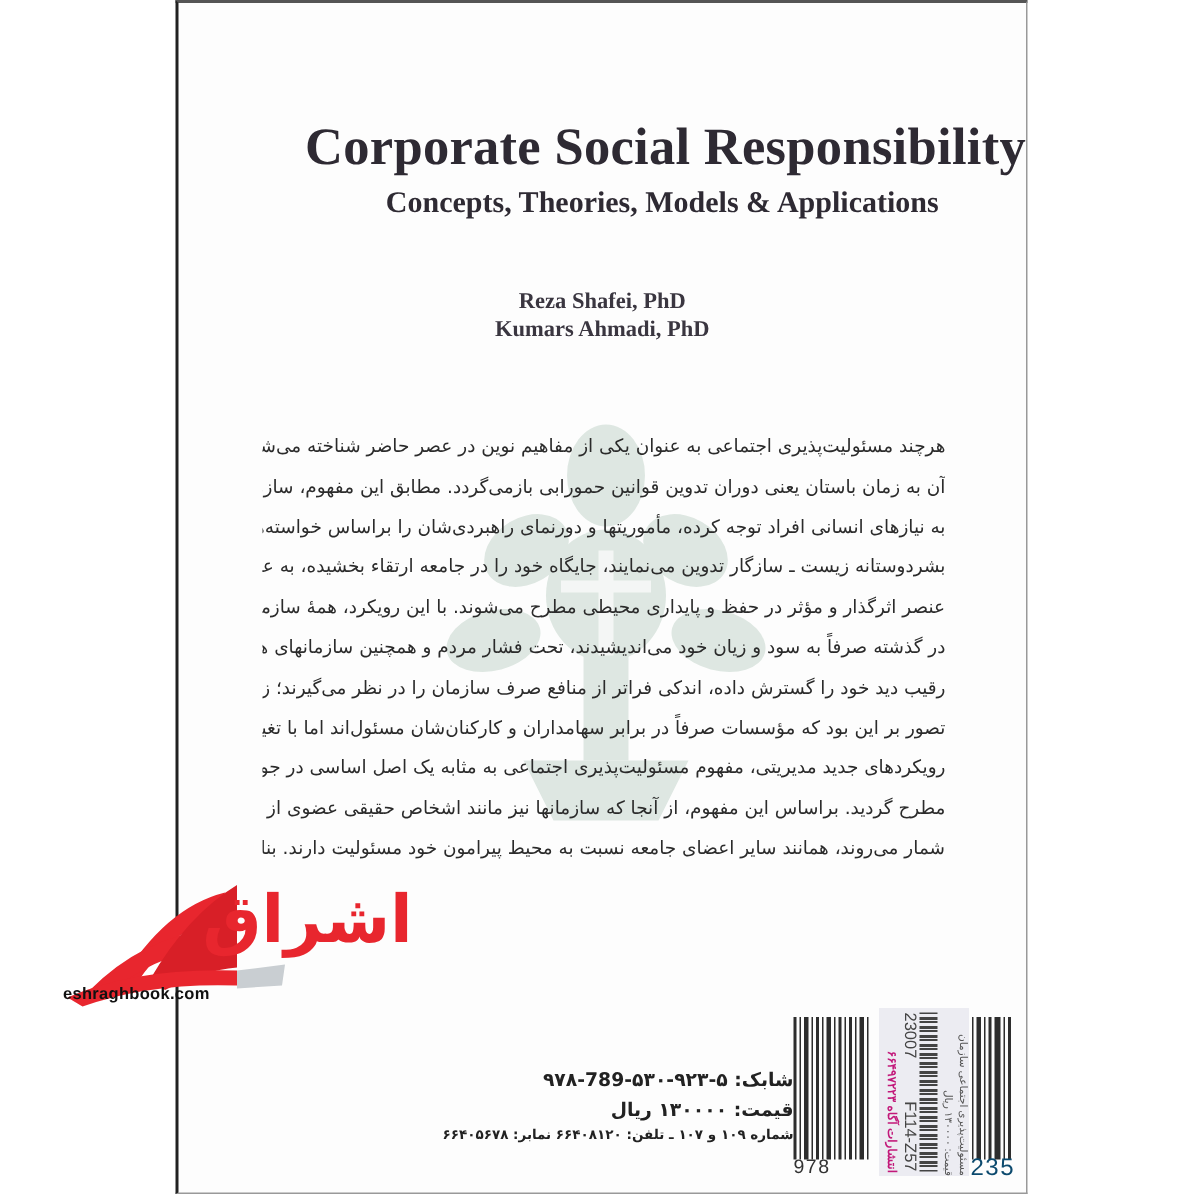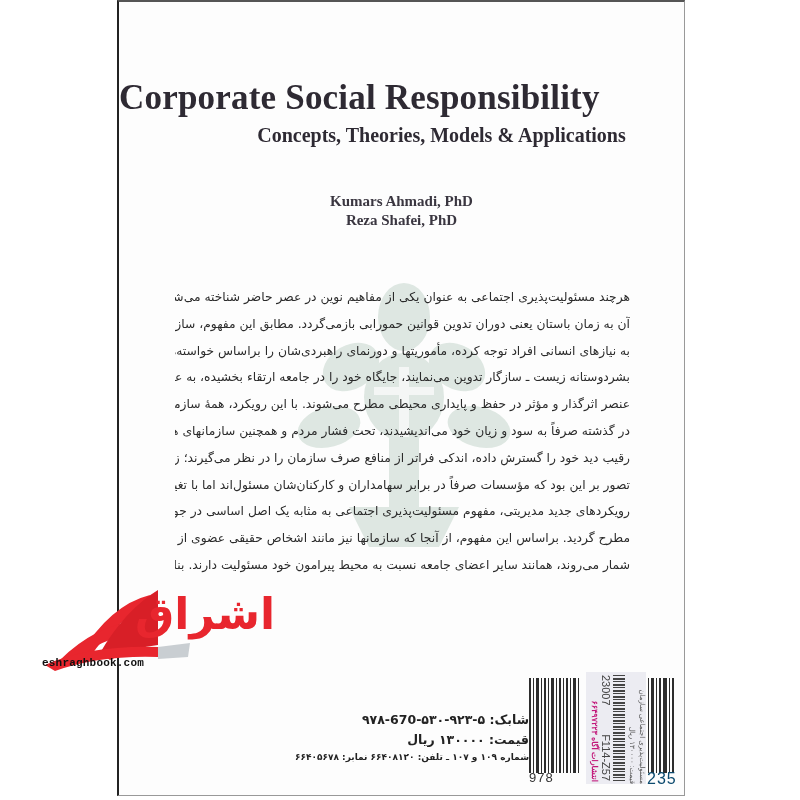--- a/index.html
+++ b/index.html
@@ -24,21 +24,21 @@
       border-right: 1px solid #999;
       border-bottom: 1px solid #999;
       box-sizing: border-box;
       overflow: hidden;
     }
     .title {
       position: absolute;
       left: 0;
       width: 100%;
       top: 76px;
-      text-align: left;
+      text-align: right;
       font-family: "Liberation Serif", serif;
       font-weight: bold;
       font-size: 35px;
       color: #2e2a33;
       letter-spacing: 0.2px;
     }
     .subtitle {
       position: absolute;
       left: 0;
       width: 100%;
@@ -221,21 +221,21 @@
       position: absolute;
       left: 40px;
       top: 585px;
       width: 160px;
       height: 100px;
     }
     .logo-text {
       position: absolute;
       left: 42px;
       top: 657px;
-      font-family: Liberation Mono, monospace;
+      font-family: Liberation Sans, sans-serif;
       font-weight: bold;
       font-size: 11px;
       color: #111;
       letter-spacing: 0.2px;
     }
     .logo-fa {
       position: absolute;
       left: 135px;
       top: 588px;
       font-family: "DejaVu Sans", sans-serif;
@@ -249,22 +249,22 @@
   </style>
 </head>
 <body>
 
 <div class="cover">
 
   <div class="title">Corporate Social Responsibility</div>
   <div class="subtitle">Concepts, Theories, Models &amp; Applications</div>
 
   <div class="authors">
+    <div>Reza Shafei, PhD</div>
     <div>Kumars Ahmadi, PhD</div>
-    <div>Reza Shafei, PhD</div>
   </div>
 
   <svg class="watermark" viewBox="0 0 230 280">
     <g fill="#c5d6cc">
       <ellipse cx="115" cy="40" rx="26" ry="34"></ellipse>
       <ellipse cx="62" cy="90" rx="30" ry="22" transform="rotate(-30 62 90)"></ellipse>
       <ellipse cx="168" cy="90" rx="30" ry="22" transform="rotate(30 168 90)"></ellipse>
       <ellipse cx="40" cy="150" rx="32" ry="20" transform="rotate(-15 40 150)"></ellipse>
       <ellipse cx="190" cy="150" rx="32" ry="20" transform="rotate(15 190 150)"></ellipse>
       <ellipse cx="115" cy="120" rx="40" ry="44"></ellipse>
@@ -285,21 +285,21 @@
     <span class="line">عنصر اثرگذار و مؤثر در حفظ و پایداری محیطی مطرح می‌شوند. با این رویکرد، همهٔ سازمانهایی که</span>
     <span class="line">در گذشته صرفاً به سود و زیان خود می‌اندیشیدند، تحت فشار مردم و همچنین سازمانهای همکار و</span>
     <span class="line">رقیب دید خود را گسترش داده، اندکی فراتر از منافع صرف سازمان را در نظر می‌گیرند؛ زیرا زمانی</span>
     <span class="line">تصور بر این بود که مؤسسات صرفاً در برابر سهامداران و کارکنان‌شان مسئول‌اند اما با تغییر در</span>
     <span class="line">رویکردهای جدید مدیریتی، مفهوم مسئولیت‌پذیری اجتماعی به مثابه یک اصل اساسی در جوامع</span>
     <span class="line">مطرح گردید. براساس این مفهوم، از آنجا که سازمانها نیز مانند اشخاص حقیقی عضوی از اجتماع به</span>
     <span class="line">شمار می‌روند، همانند سایر اعضای جامعه نسبت به محیط پیرامون خود مسئولیت دارند. بنابراین،</span>
   </div>
 
   <div class="info">
-    <div class="isbn">شابک: ۵-۹۲۳-۵۳۰-670-۹۷۸</div>
+    <div class="isbn">شابک: ۵-۹۲۳-۵۳۰-789-۹۷۸</div>
     <div class="price">قیمت: ۱۳۰۰۰۰ ریال</div>
     <div class="addr">شماره ۱۰۹ و ۱۰۷ ـ تلفن: ۶۶۴۰۸۱۲۰   نمابر: ۶۶۴۰۵۶۷۸</div>
   </div>
 
   <div class="barcode-wrap">
     <div class="barcode">
       <span style="width:2px"></span>
         <span style="width:1px"></span>
         <span style="width:3px"></span>
       <span style="width:1px"></span>

